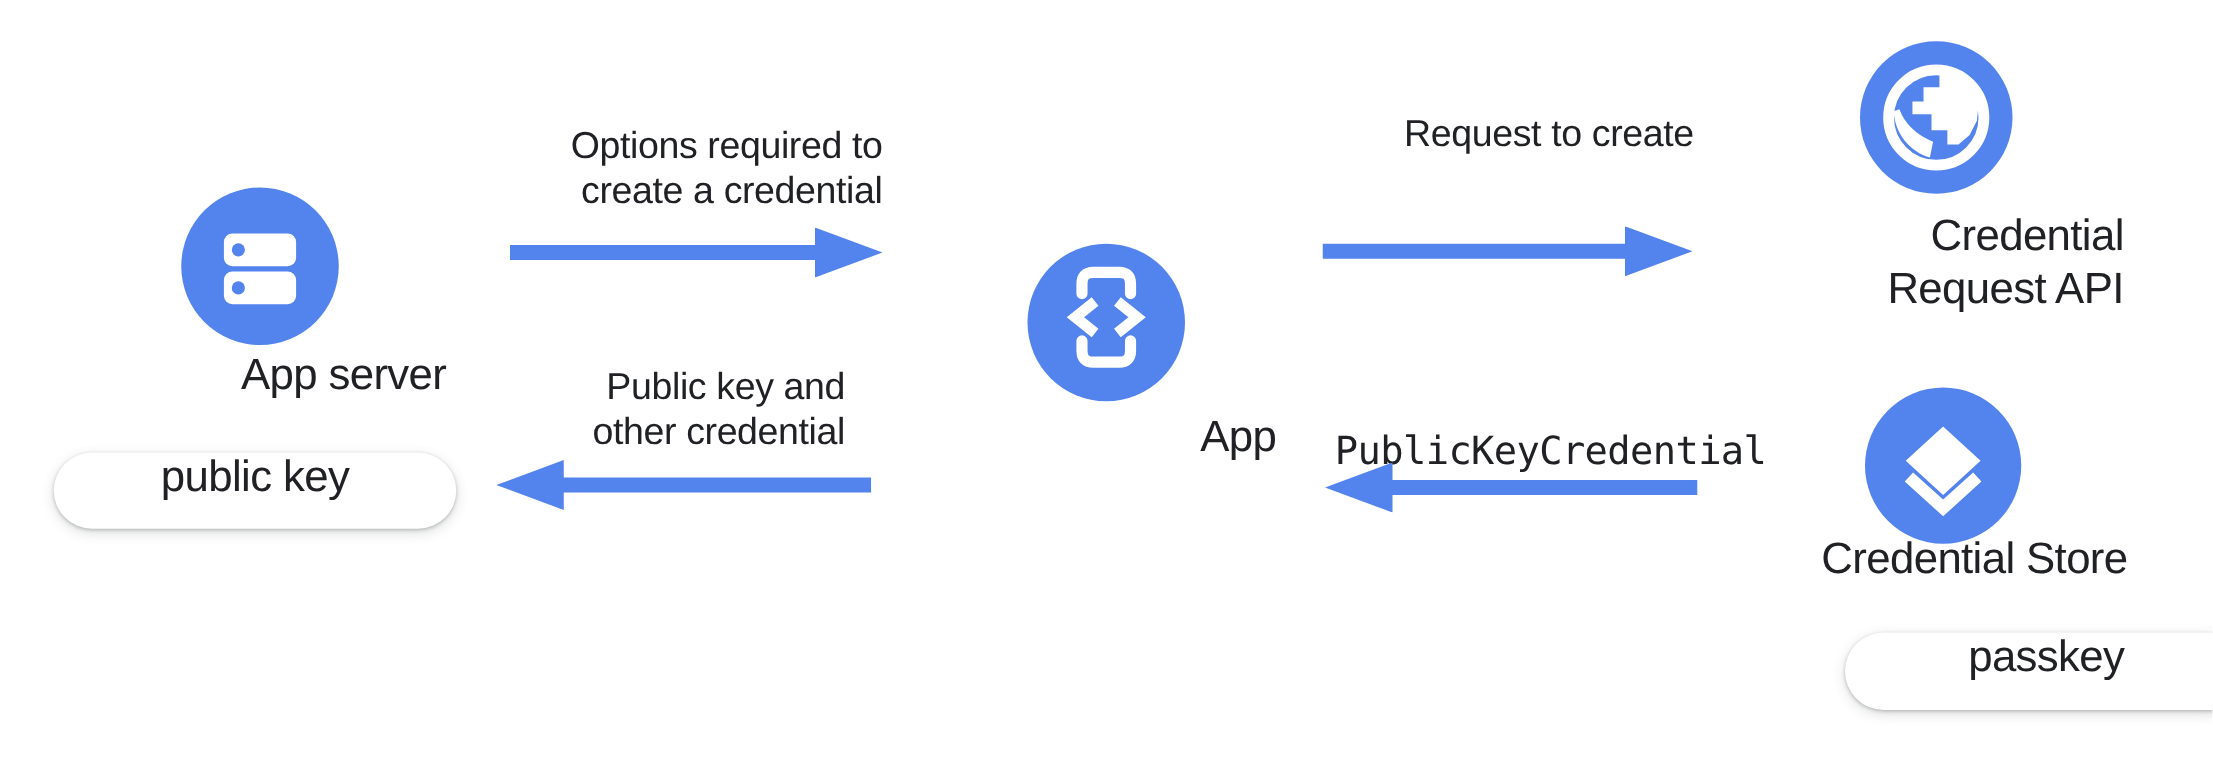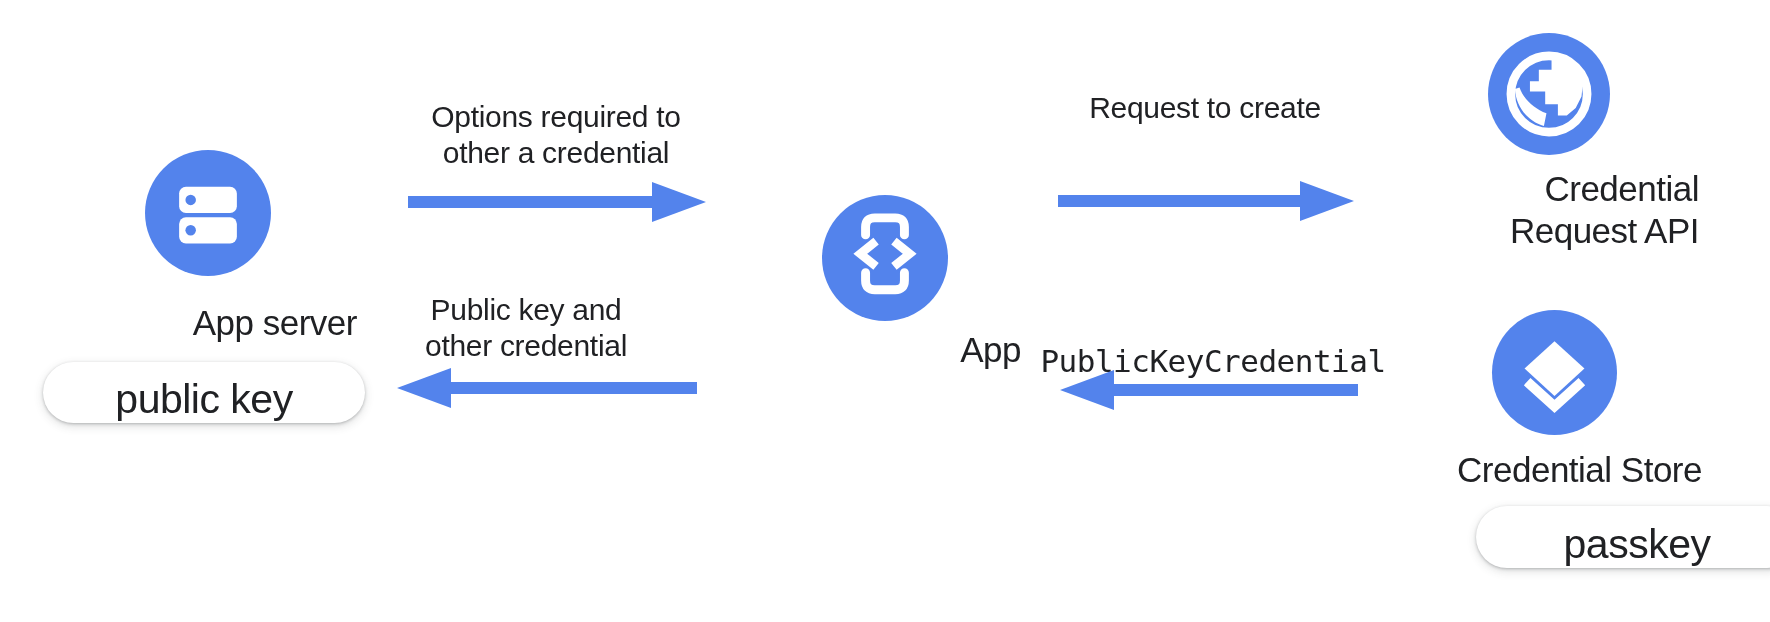--- a/index.html
+++ b/index.html
@@ -33,35 +33,35 @@
     letter-spacing: -0.5px;
     line-height: 42px;
     color: var(--text, #202124);
   }
   .pill {
     position: absolute;
     background: var(--pill-bg, #ffffff);
     border-radius: 999px;
     box-shadow: 0 1px 3px rgba(60,64,67,0.30), 0 3px 10px rgba(60,64,67,0.18);
     display: flex;
-    align-items: flex-end;
+    align-items: flex-start;
     justify-content: center;
-    font-size: 41px;
+    font-size: 35px;
     font-weight: 500;
     letter-spacing: -0.5px;
     color: var(--text, #202124);
   }
   .arrow {
     position: absolute;
     color: var(--accent, #5383EC);
   }
   .arrow rect, .arrow polygon { fill: currentColor; }
   .arrow-label {
     position: absolute;
-    text-align: center;
+    text-align: right;
     font-size: 30px;
     line-height: 36px;
     letter-spacing: -0.3px;
     color: var(--text, #202124);
   }
   .arrow-label.mono {
     font-family: "DejaVu Sans Mono", "Liberation Mono", monospace;
     font-size: 31px;
     letter-spacing: -0.5px;
   }
@@ -75,28 +75,28 @@
 <div class="canvas">
 
   <div class="circle" style="left:145px; top:150px; width:126px; height:126px;">
     <svg viewBox="0 0 48 48">
       <rect class="white-fill" x="13" y="14" width="22" height="10" rx="2.6"></rect>
       <rect class="white-fill" x="13" y="25.6" width="22" height="10" rx="2.6"></rect>
       <circle class="accent-fill" cx="17.4" cy="19" r="2"></circle>
       <circle class="accent-fill" cx="17.4" cy="30.6" r="2"></circle>
     </svg>
   </div>
-  <div class="node-label" style="left:57px; top:302px; width:300px;">App server</div>
+  <div class="node-label" style="left:57px; top:279px; width:300px;">App server</div>
   <div class="pill" style="left:43px; top:362px; width:322px; height:61px;">
     <span>public key</span>
   </div>
 
   <div class="arrow-label" style="left:406px; top:99px; width:300px;">
     <div>Options required to</div>
-    <div>other a credential</div>
+    <div>create a credential</div>
   </div>
   <svg class="arrow" style="left:408px; top:182px;" width="298" height="40">
     <rect x="0" y="14" width="248" height="12"></rect>
     <polygon points="244,0 298,20 244,40"></polygon>
   </svg>
 
   <div class="circle" style="left:822px; top:195px; width:126px; height:126px;">
     <svg viewBox="0 0 48 48">
       <path class="white-stroke" style="stroke-width:3.4; stroke-linecap:round;" d="M16.6 15.2 L16.6 12.2 Q16.6 8.7 20.1 8.7 L27.9 8.7 Q31.4 8.7 31.4 12.2 L31.4 15.2"></path>
       <path class="white-stroke" style="stroke-width:3.4; stroke-linecap:round;" d="M16.6 29.6 L16.6 32.6 Q16.6 36.1 20.1 36.1 L27.9 36.1 Q31.4 36.1 31.4 32.6 L31.4 29.6"></path>
@@ -140,18 +140,18 @@
     <polygon points="54,0 0,20 54,40"></polygon>
     <rect x="50" y="14" width="250" height="12"></rect>
   </svg>
 
   <div class="circle" style="left:1492px; top:310px; width:125px; height:125px;">
     <svg viewBox="0 0 48 48">
       <polygon class="white-fill" points="24,12 35.5,22.5 24,33 12.5,22.5"></polygon>
       <path class="white-stroke" style="stroke-width:3.8; stroke-linejoin:miter;" d="M13.5 27.5 L24 37 L34.5 27.5"></path>
     </svg>
   </div>
-  <div class="node-label" style="left:1402px; top:449px; width:300px;">Credential Store</div>
+  <div class="node-label" style="left:1402px; top:426px; width:300px;">Credential Store</div>
   <div class="pill" style="left:1476px; top:506px; width:322px; height:62px;">
     <span>passkey</span>
   </div>
 
 </div>
 
 </body></html>

